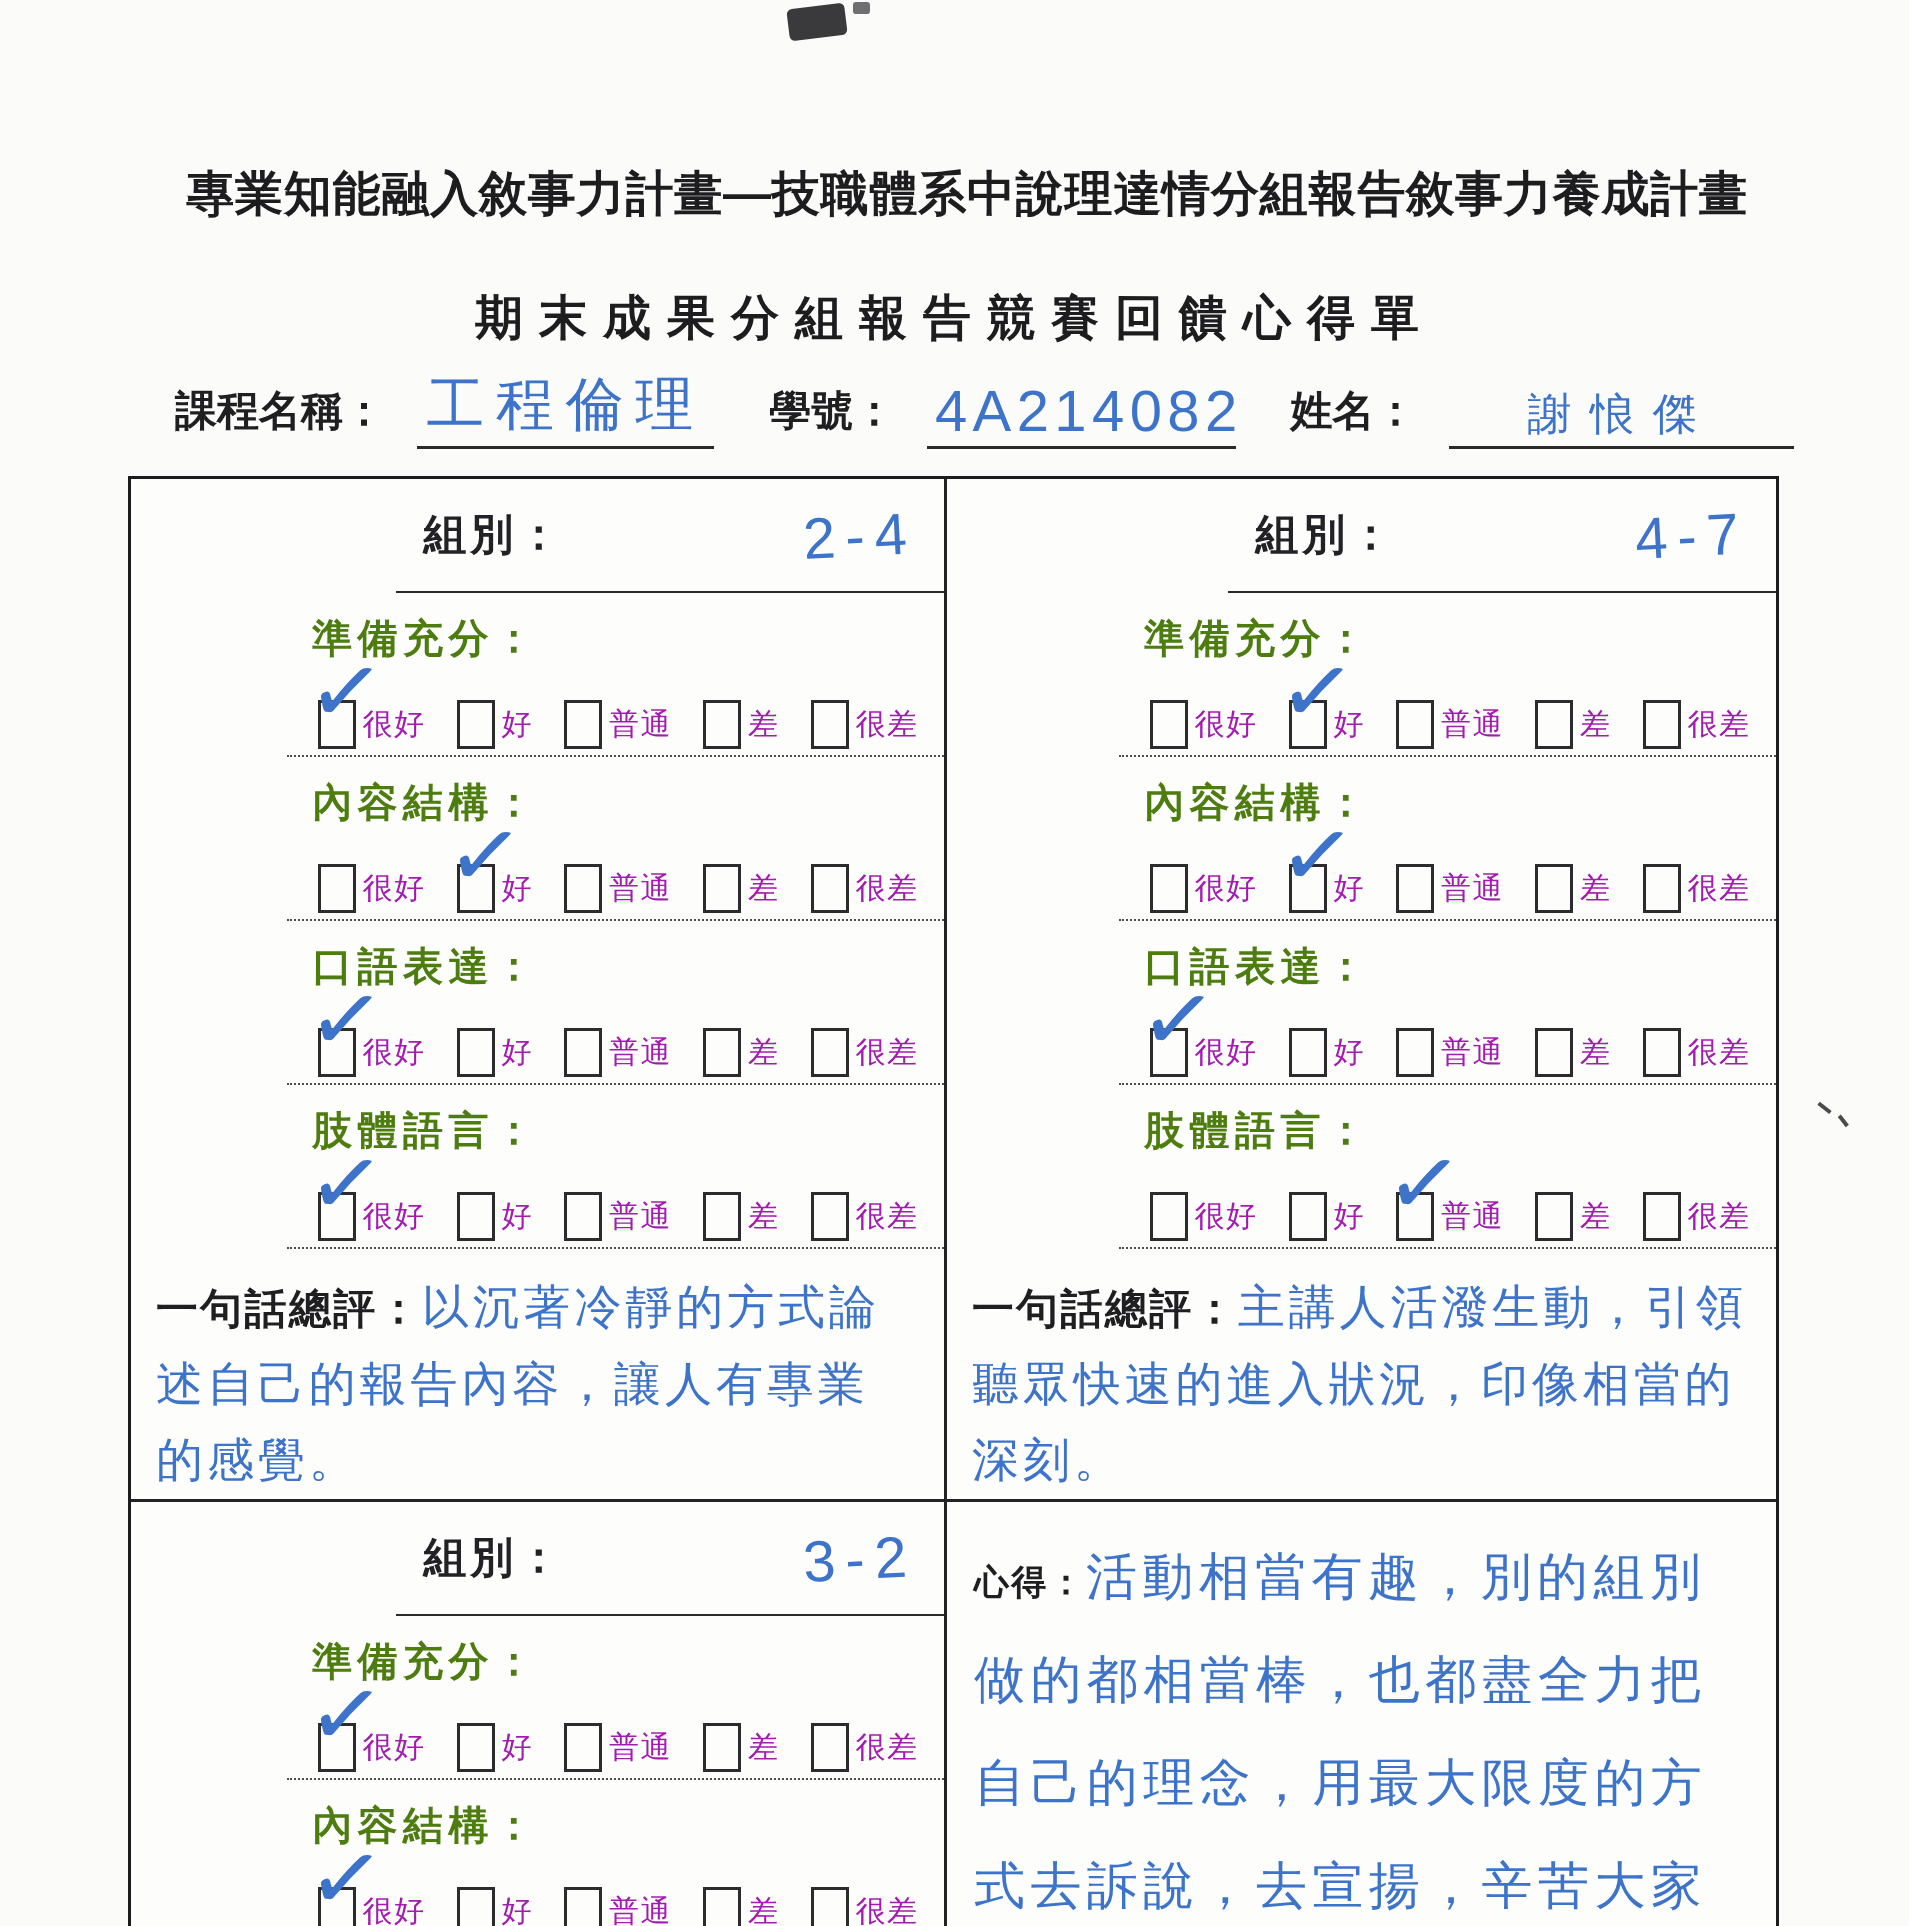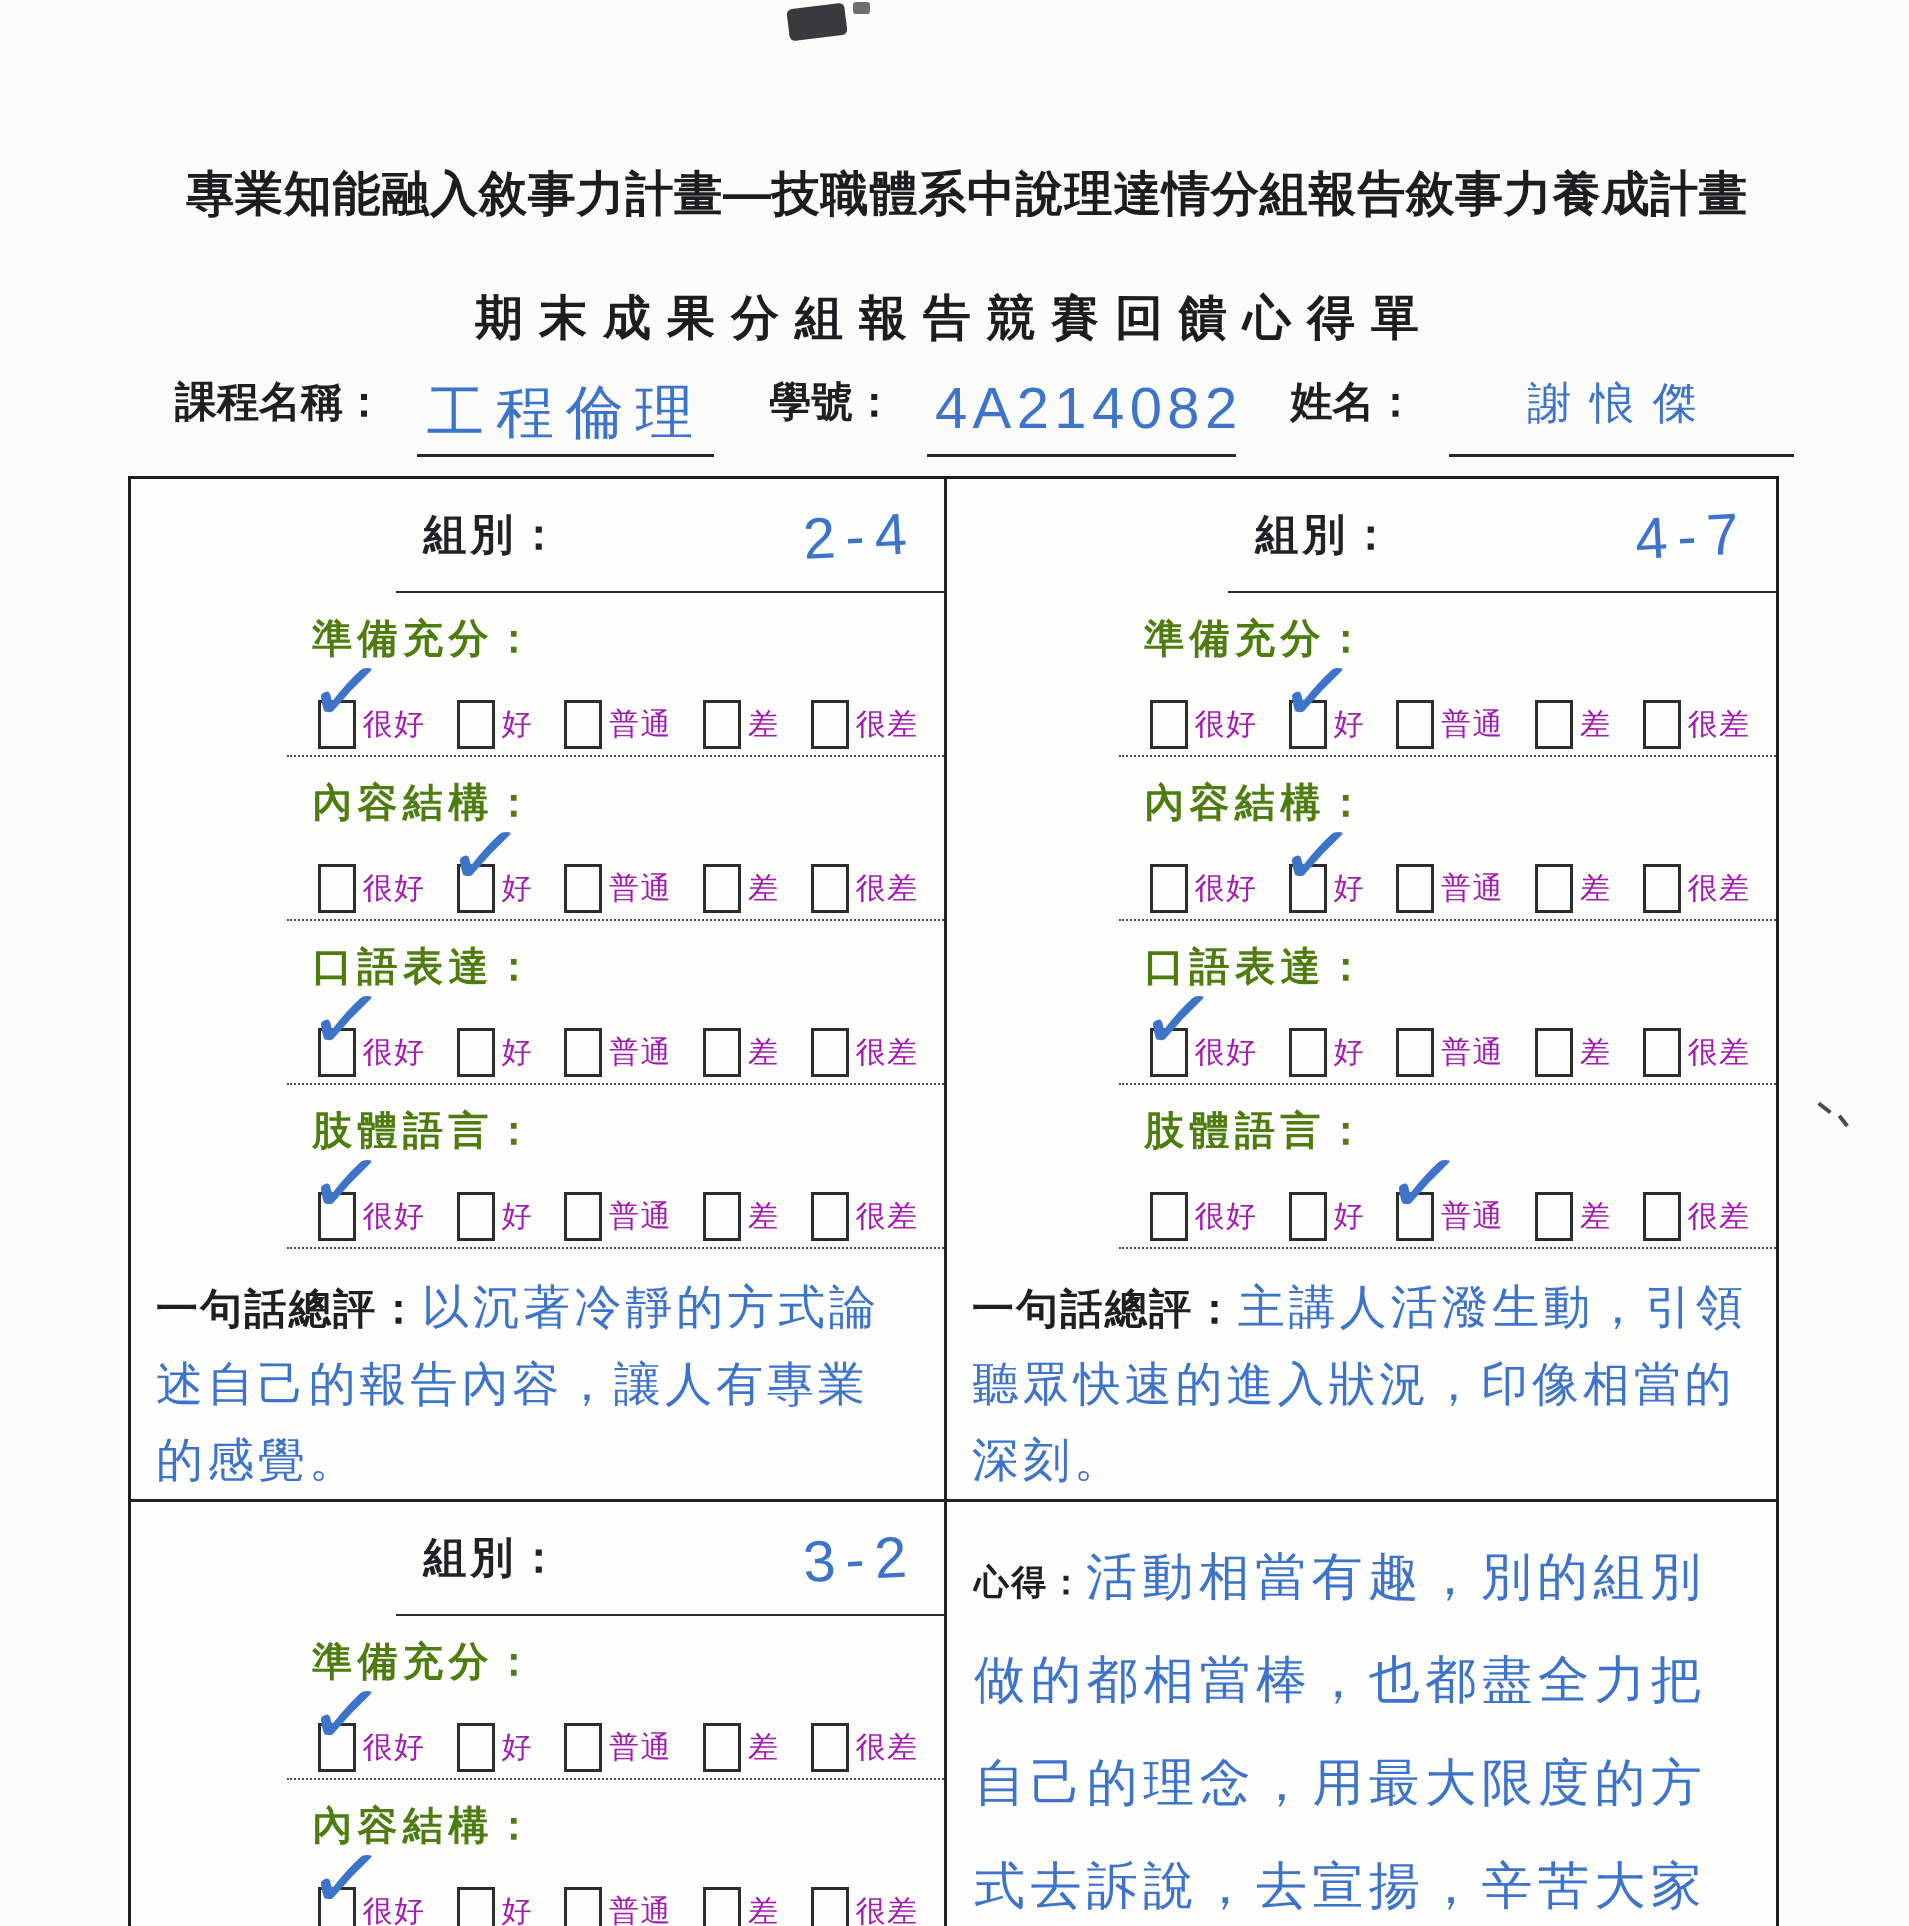--- a/index.html
+++ b/index.html
@@ -22,26 +22,26 @@
     position:absolute;left:0;top:162px;width:100%;
     text-align:center;font-size:48px;font-weight:bold;
     letter-spacing:0.8px;color:#1d1d20;margin:0;padding-left:12px;
   }
   .subtitle{
     position:absolute;left:0;top:286px;width:100%;
     text-align:center;font-size:48px;font-weight:bold;
     letter-spacing:16px;color:#1d1d20;margin:0;
   }
   .info-row{
-    position:absolute;left:175px;top:374px;right:116px;
-    display:flex;white-space:nowrap;gap:32px;
+    position:absolute;left:175px;top:338px;right:116px;
+    display:flex;align-items:flex-end;white-space:nowrap;gap:32px;
   }
   .lab{font-size:42px;font-weight:bold;color:#1f1f22;padding-bottom:10px;}
   .slot{border-bottom:3.5px solid #2a2a2c;text-align:center;padding:0 7.7px 2.3px;}
-  .slot-course{width:316px;margin-right:23px;}
+  .slot-course{width:316px;margin-right:23px;margin-top:28px;}
   .slot-id{width:293px;margin-right:23px;}
   .slot-name{width:370px;}
   .hw{color:#3d74c9;}
   .hw-course{font-size:58px;letter-spacing:11.6px;}
   .hw-id{font-size:58px;letter-spacing:5.4px;}
   .hw-name{font-size:44px;letter-spacing:18.5px;}
 
   .form-table{
     position:absolute;left:128px;top:476px;
     width:1651px;height:2109px;

